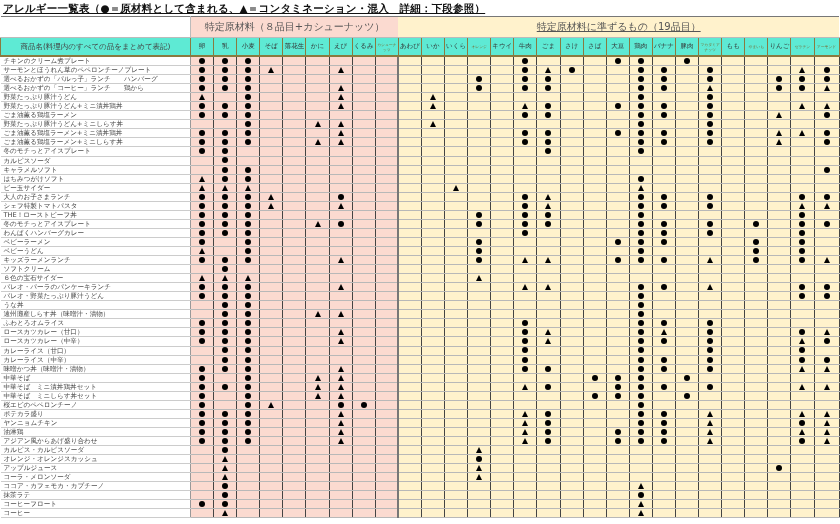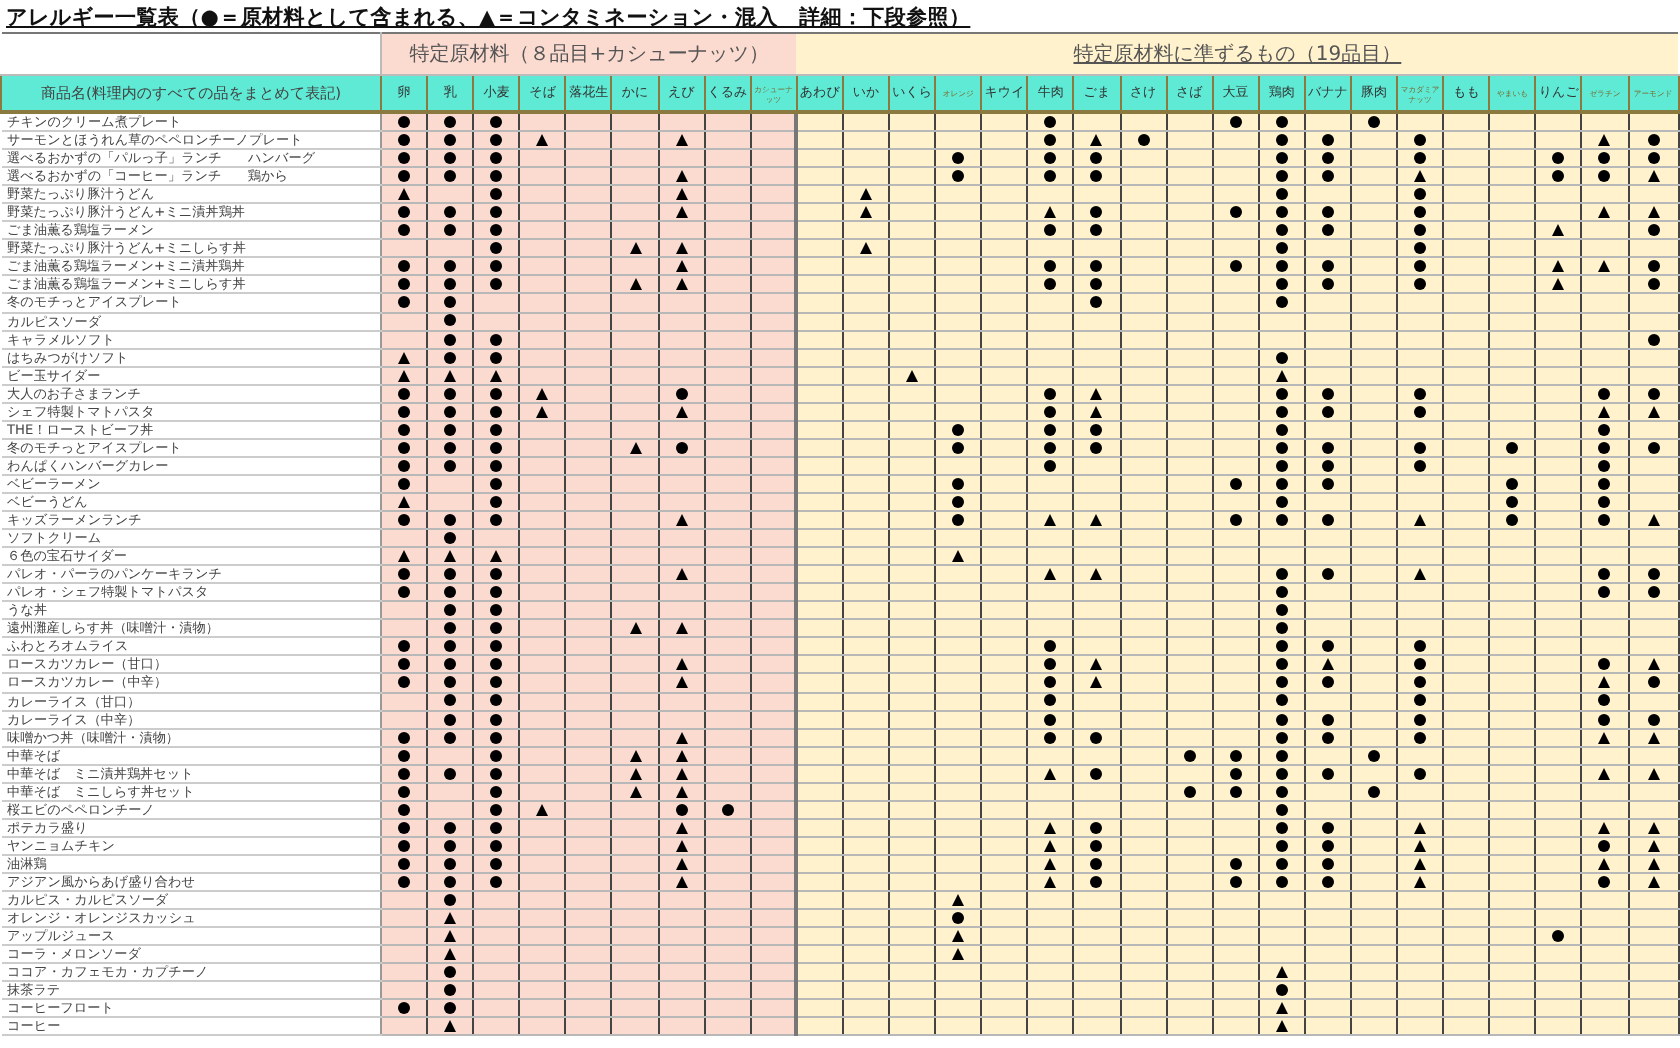--- a/index.html
+++ b/index.html
@@ -897,21 +897,21 @@
         <td class="c2"><span class="mk dot"></span></td>
         <td class="c2"></td>
         <td class="c2"><span class="mk tri"></span></td>
         <td class="c2"></td>
         <td class="c2"></td>
         <td class="c2"></td>
         <td class="c2"><span class="mk dot"></span></td>
         <td class="c2"><span class="mk dot"></span></td>
       </tr>
       <tr class="data-row">
-        <td class="name">パレオ・シェフ特製トマトパスタ</td>
+        <td class="name">パレオ・野菜たっぷり豚汁うどん</td>
         <td class="c1"><span class="mk dot"></span></td>
         <td class="c1"><span class="mk dot"></span></td>
         <td class="c1"><span class="mk dot"></span></td>
         <td class="c1"></td>
         <td class="c1"></td>
         <td class="c1"></td>
         <td class="c1"></td>
         <td class="c1"></td>
         <td class="c1 sep"></td>
         <td class="c2"></td>

